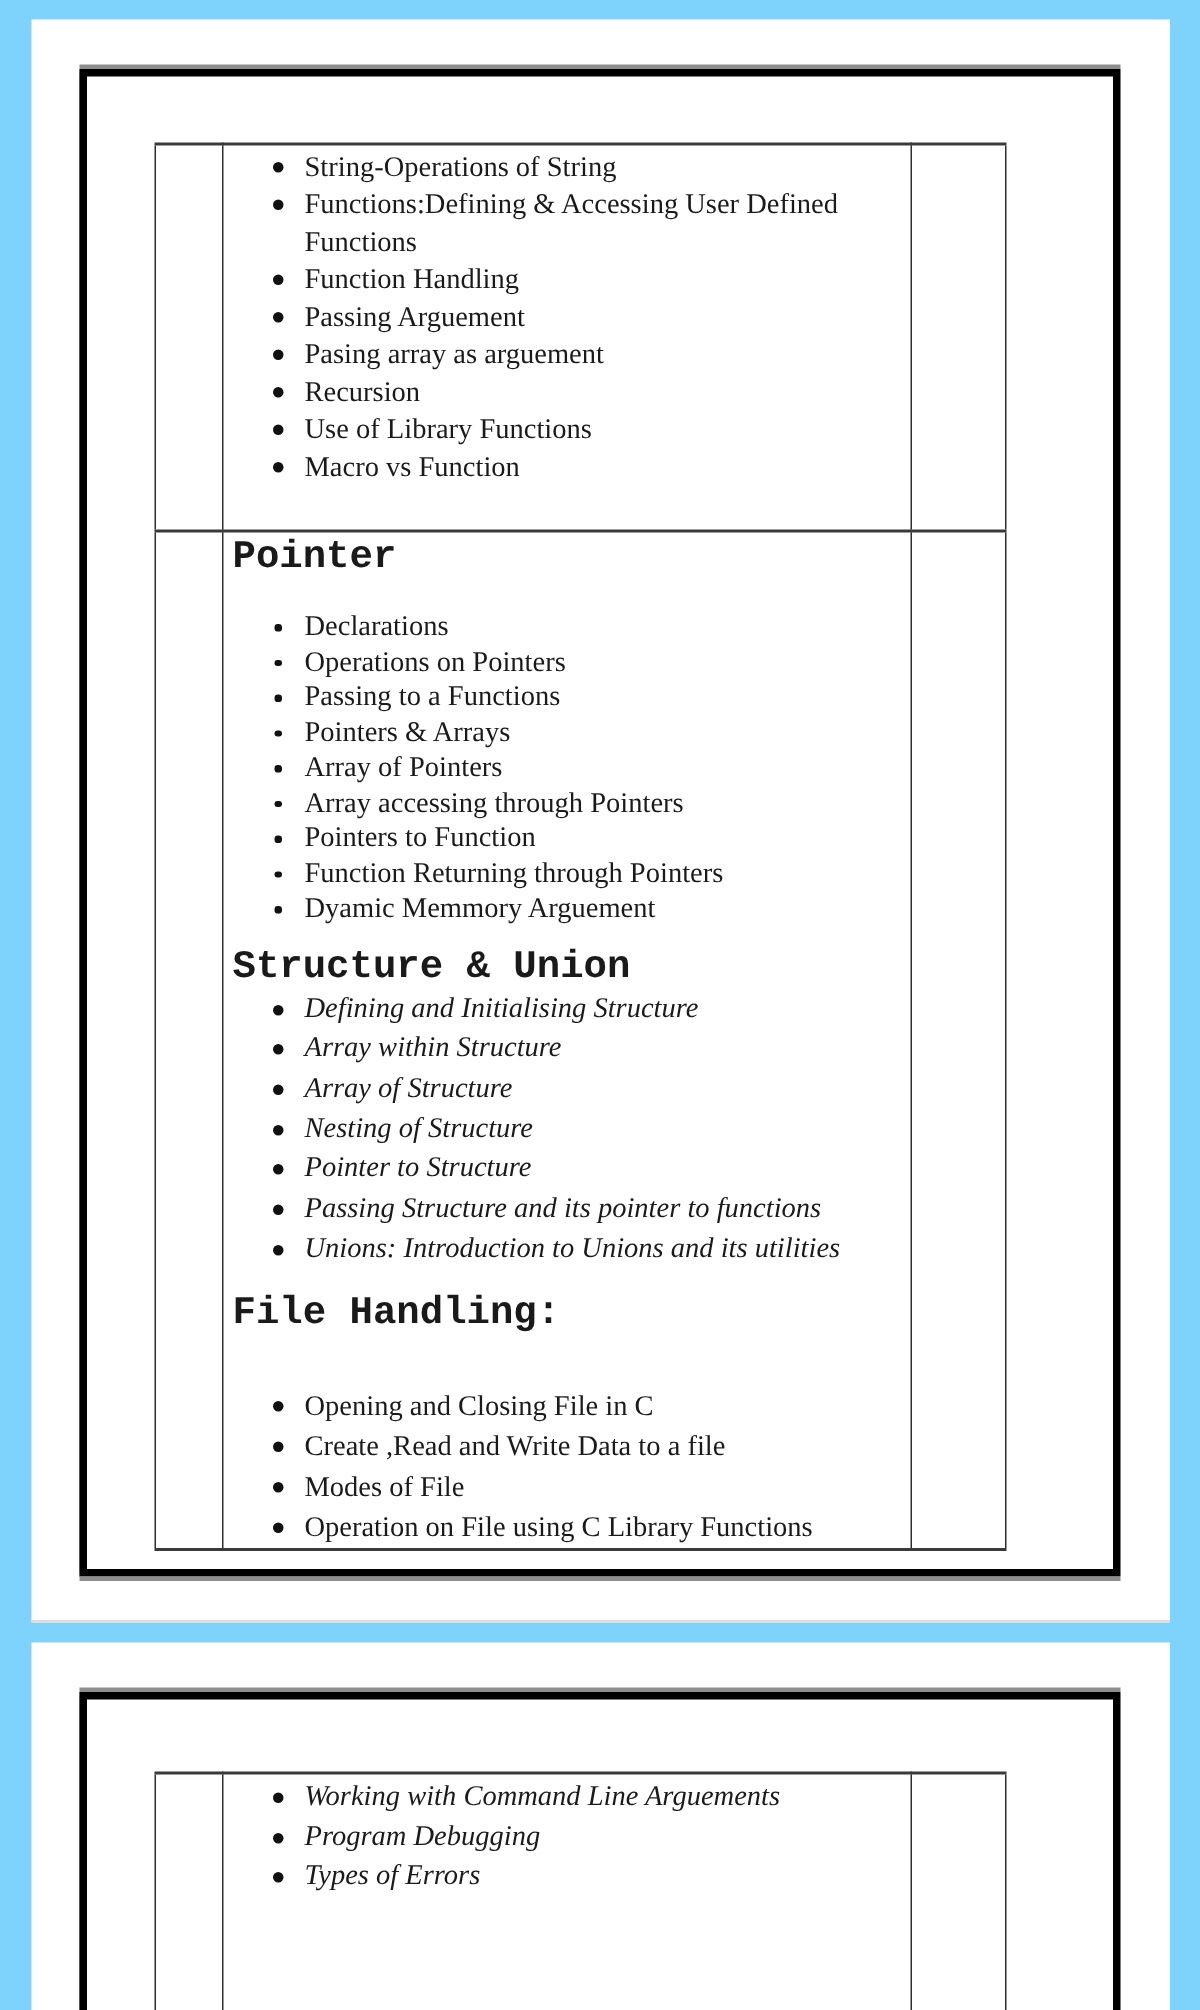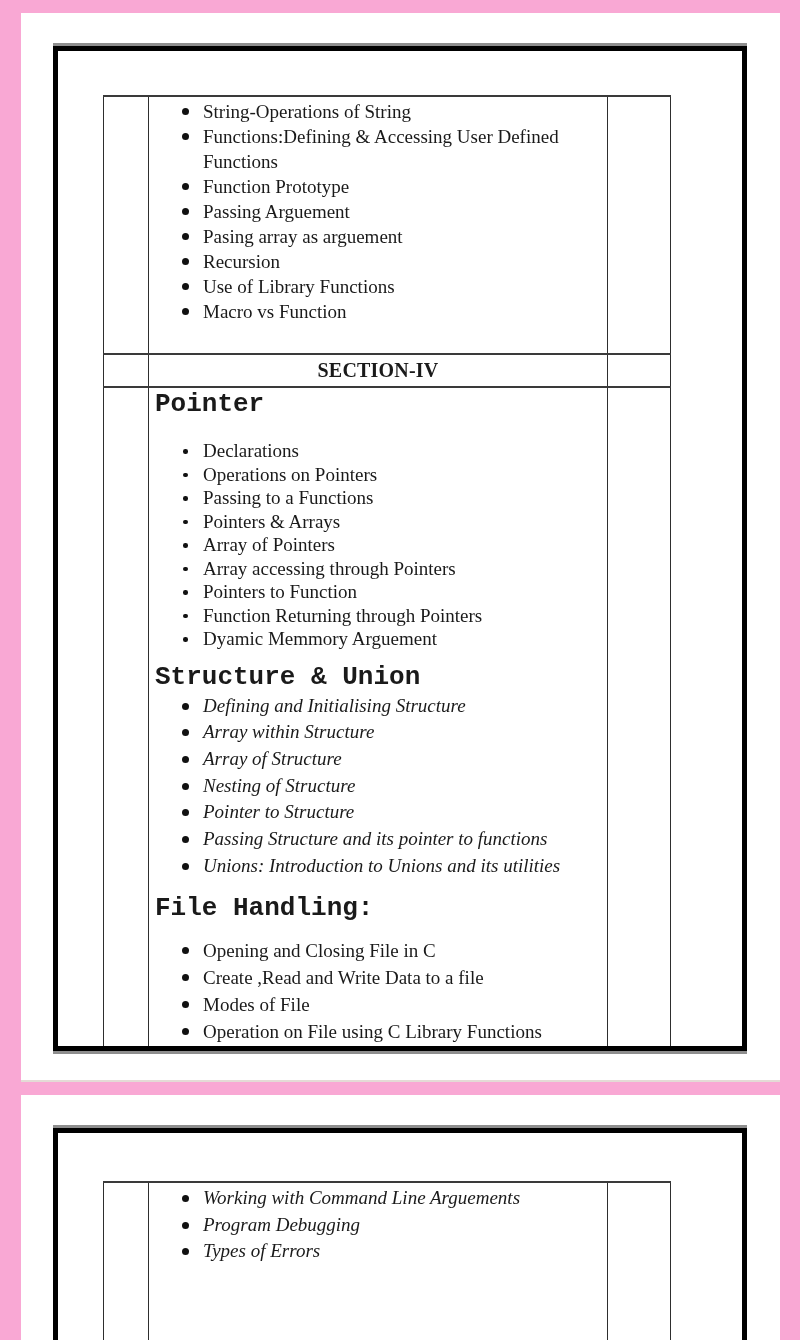--- a/index.html
+++ b/index.html
@@ -3,21 +3,21 @@
 <meta charset="utf-8">
 <style>
   * { box-sizing: border-box; margin: 0; padding: 0; }
   html, body { width: 800px; height: 1340px; }
   body { font-family: "Liberation Serif", serif; }
 
   .stage {
     position: relative;
     width: 800px;
     height: 1340px;
-    background: #f9a8d4;
+    background: #7dd3fc;
     overflow: hidden;
     color: #1a1a1a;
   }
 
   .page {
     position: absolute;
     left: 21px;
     width: 759px;
     background: #ffffff;
   }
@@ -78,21 +78,21 @@
   
   ul.big  { line-height: 25px; margin-top: 2px; }
   ul.big li::before { top: 9px; }
 
   ul.small { line-height: 23.5px; margin-top: 22px; }
   ul.small li::before { width: 4.5px; height: 4.5px; left: -20px; top: 10px; }
 
   ul.big2 { line-height: 26.7px; margin-top: 3px; font-style: italic; }
   ul.big2 li::before { top: 10px; }
 
-  ul.big3 { line-height: 27px; margin-top: 16px; }
+  ul.big3 { line-height: 27px; margin-top: 36px; }
   ul.big3 li::before { top: 10px; }
 
   ul.big4 { line-height: 26.5px; margin-top: 2px; font-style: italic; }
   ul.big4 li::before { top: 10px; }
 
   .heading {
     font-weight: bold;
     font-size: 26px;
     line-height: 26px;
     padding-left: 6px;
@@ -124,33 +124,28 @@
         <col style="width:459px">
         <col style="width:63px">
     </colgroup>
     <tbody>
         <tr class="row1">
       <td></td>
       <td>
         <ul class="blist big">
               <li>String-Operations of String</li>
               <li>Functions:Defining &amp; Accessing User Defined Functions</li>
-              <li>Function Prototype</li>
+              <li>Function Handling</li>
               <li>Passing Arguement</li>
               <li>Pasing array as arguement</li>
               <li>Recursion</li>
               <li>Use of Library Functions</li>
               <li>Macro vs Function</li>
             </ul>
       </td>
-      <td></td>
-    </tr>
-    <tr class="row2">
-      <td></td>
-      <td class="section-cell">SECTION-IV</td>
       <td></td>
     </tr>
     <tr class="row3">
       <td></td>
       <td class="cell-clip">
         <div class="heading h-pointer">Pointer</div>
         <ul class="blist small">
               <li>Declarations</li>
               <li>Operations on Pointers</li>
               <li>Passing to a Functions</li>

